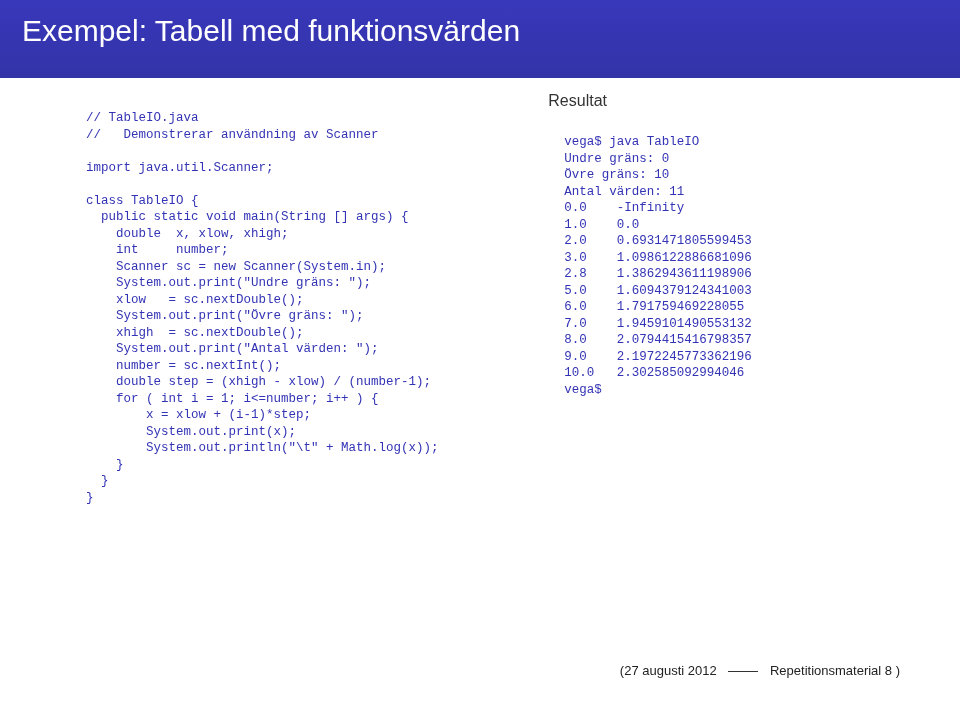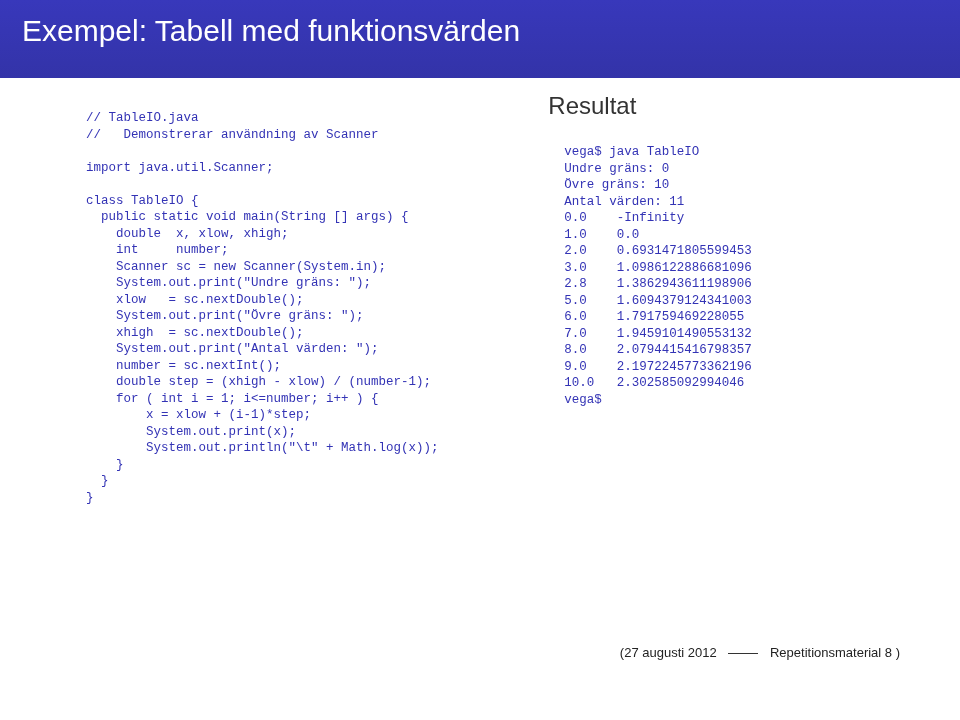--- a/index.html
+++ b/index.html
@@ -32,29 +32,29 @@
   }
   .code {
     font-family: "Courier New", monospace;
     font-size: 12.5px;
     color: #3333b5;
     line-height: 1.32;
     white-space: pre;
     margin-left: 16px;
   }
   .result-title {
-    font-size: 24px;
+    font-size: 16px;
     font-weight: 300;
     color: #333;
     margin-bottom: 24px;
     margin-top: -18px;
   }
   .footer {
     position: absolute;
-    bottom: 60px;
+    bottom: 42px;
     right: 60px;
     font-size: 13px;
     color: #222;
   }
   .footer .sep {
     display: inline-block;
     width: 30px;
     height: 1.5px;
     background: #333;
     vertical-align: middle;

